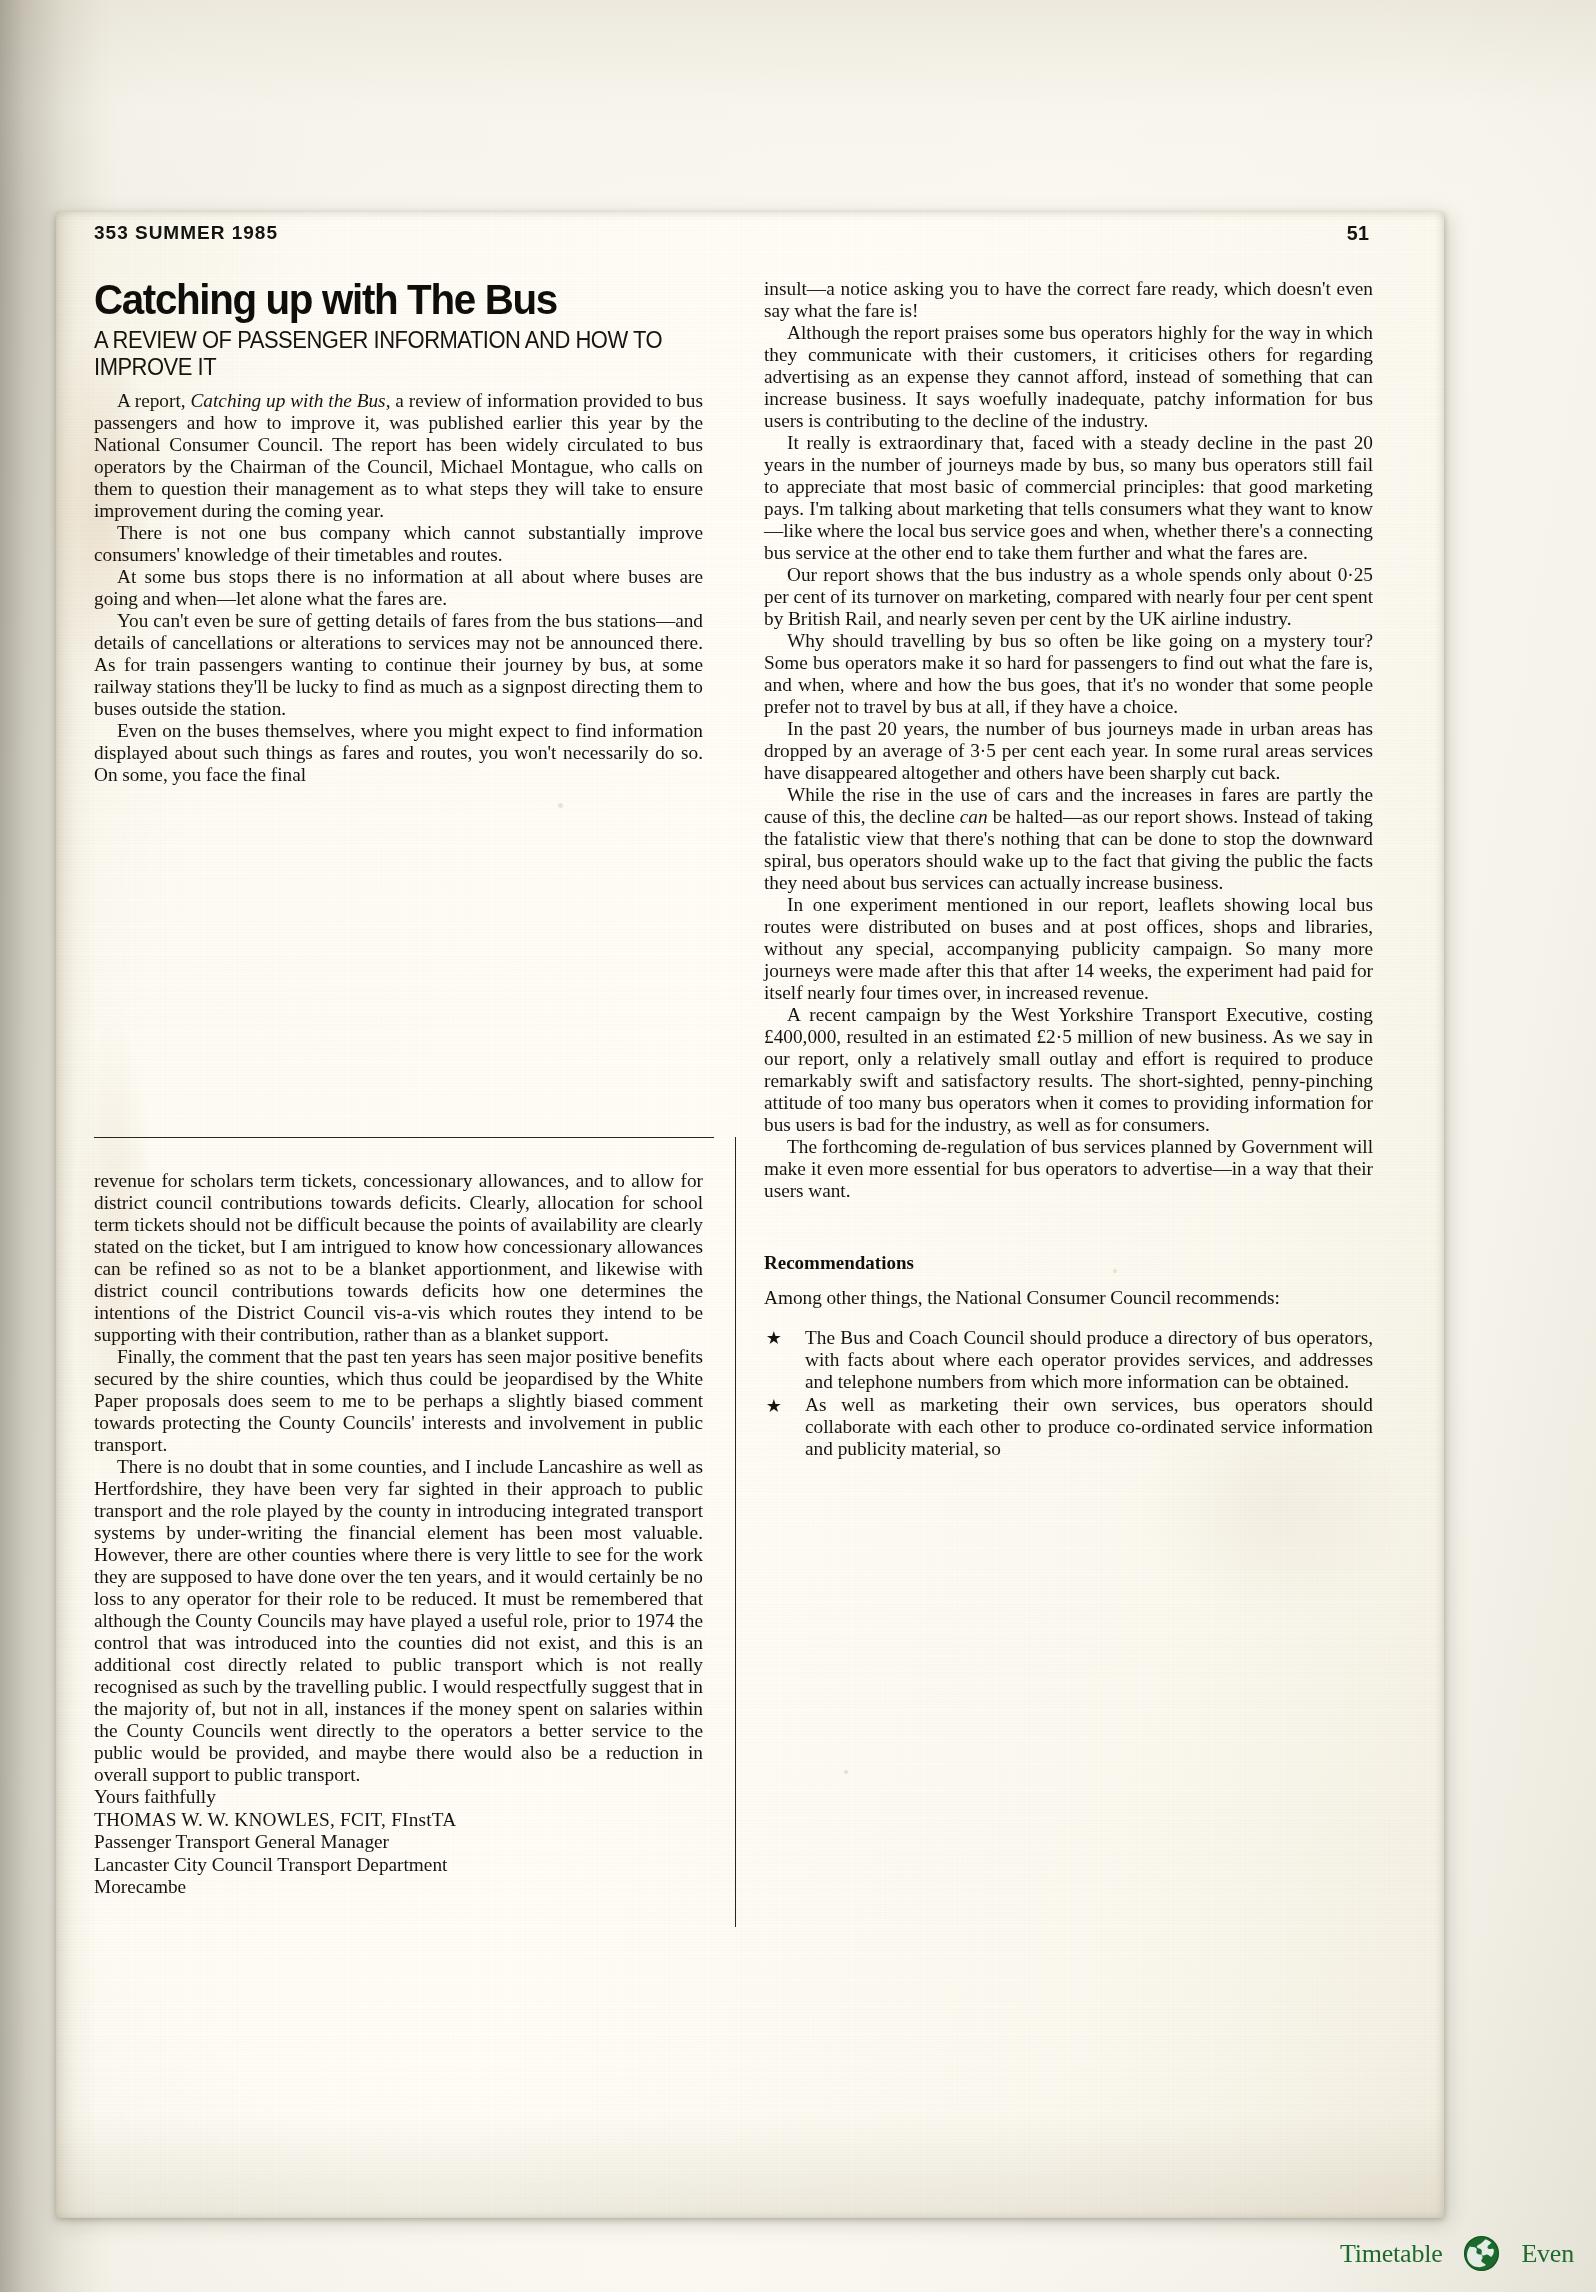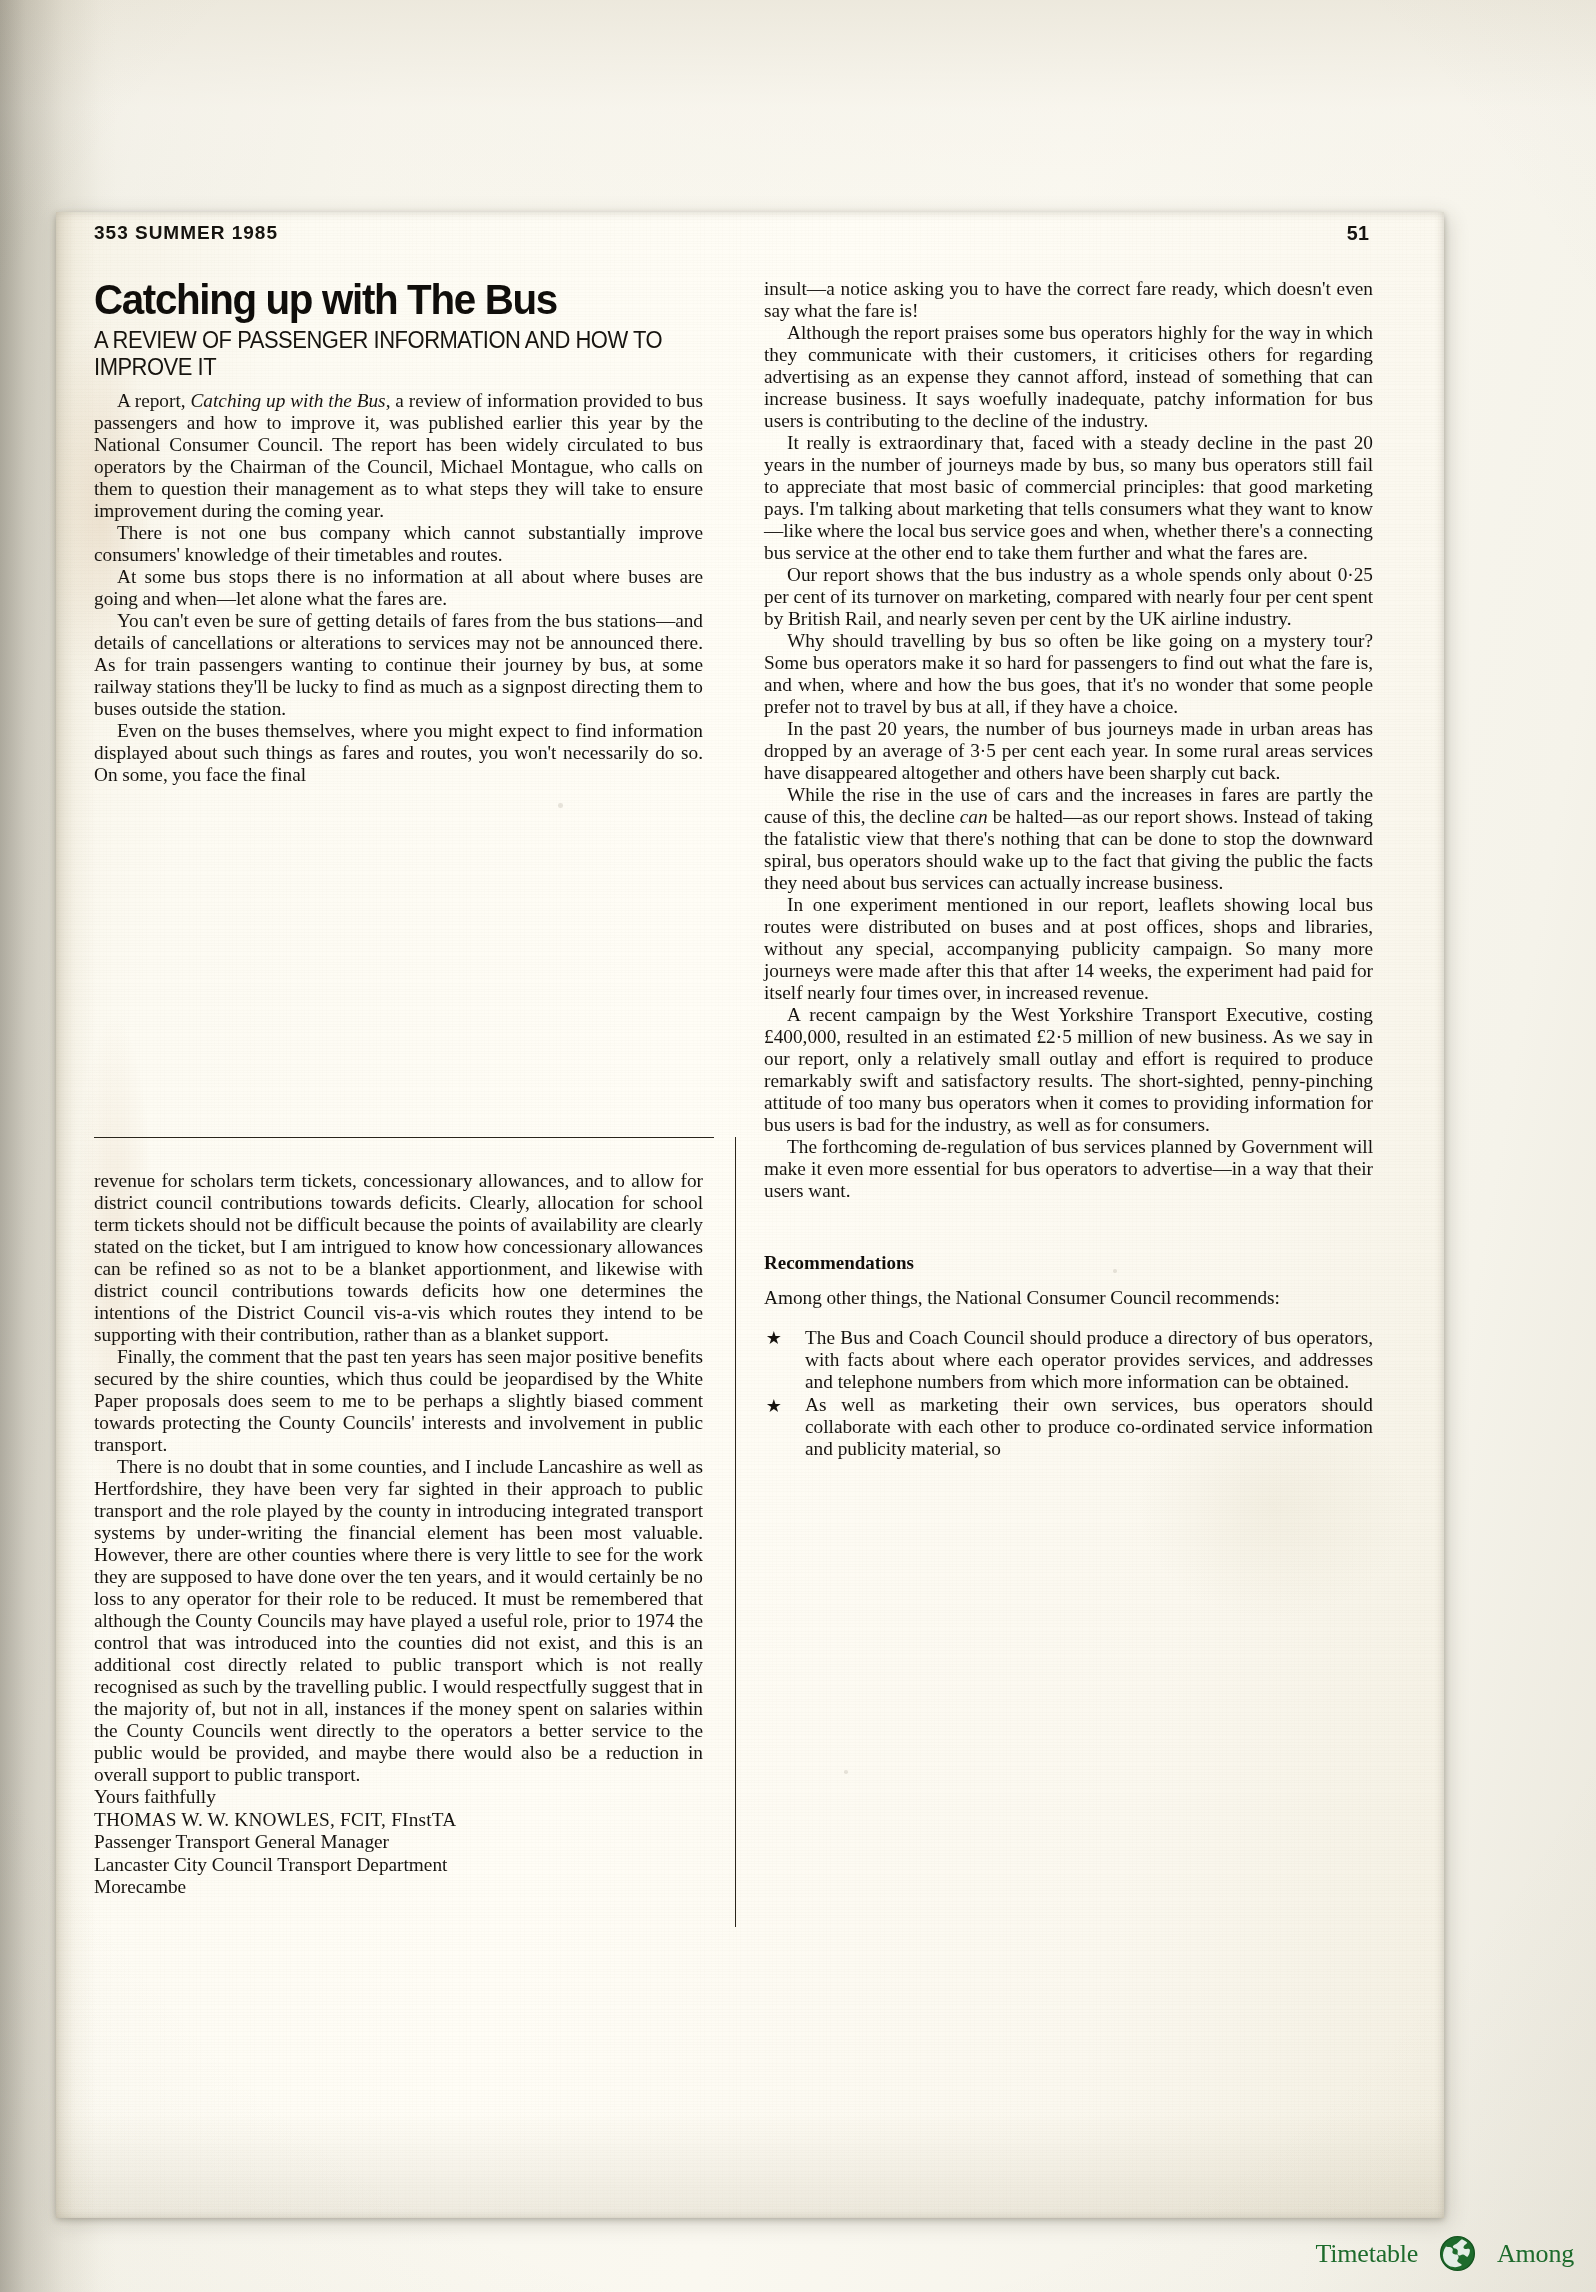--- a/index.html
+++ b/index.html
@@ -381,17 +381,17 @@
       <svg viewBox="0 0 44 44" width="39" height="39" aria-hidden="true">
         <circle cx="22" cy="22" r="19" fill="#1d6b2c"></circle>
         <path d="M9 14c3 1 5 0 7 2s-1 4 1 6 5 0 6 3-2 4-1 6 4 2 5 4
                  c-3 2-7 3-11 2-5-1-9-5-10-10-1-4 0-9 3-13z" fill="#ffffff" opacity="0.88"></path>
         <path d="M27 6c2 1 4 2 6 4-1 2-3 2-4 4s1 3 3 3 3-1 4 1
                  c0 3-1 6-3 8-2-1-3-3-5-3s-3 2-5 1 0-4-1-6-4-1-5-3 2-3 4-4
                  c2-1 3-3 6-5z" fill="#ffffff" opacity="0.88"></path>
         <circle cx="22" cy="22" r="19" fill="none" stroke="#14541f" stroke-width="1.6"></circle>
       </svg>
     </span>
-    <span>Among</span>
+    <span>Even</span>
   </div>
 
 </div>
 
 
 </body></html>

